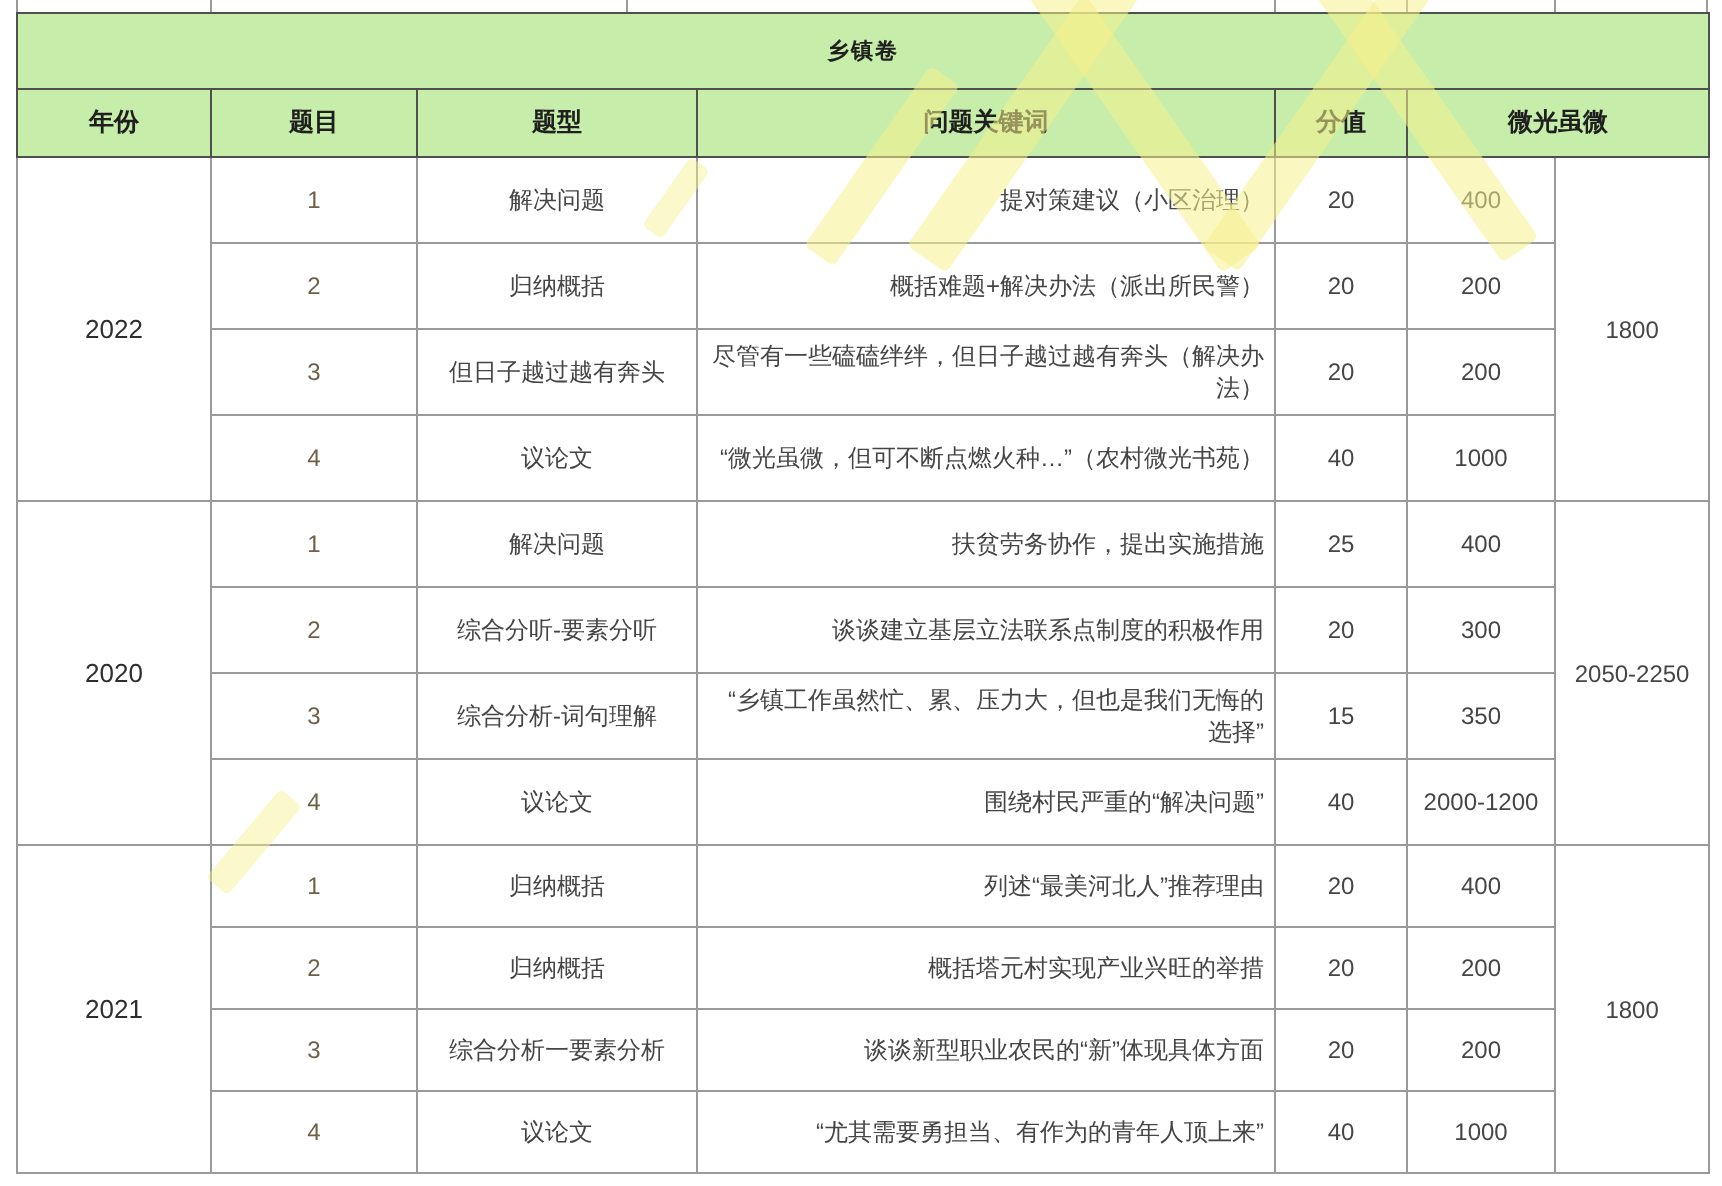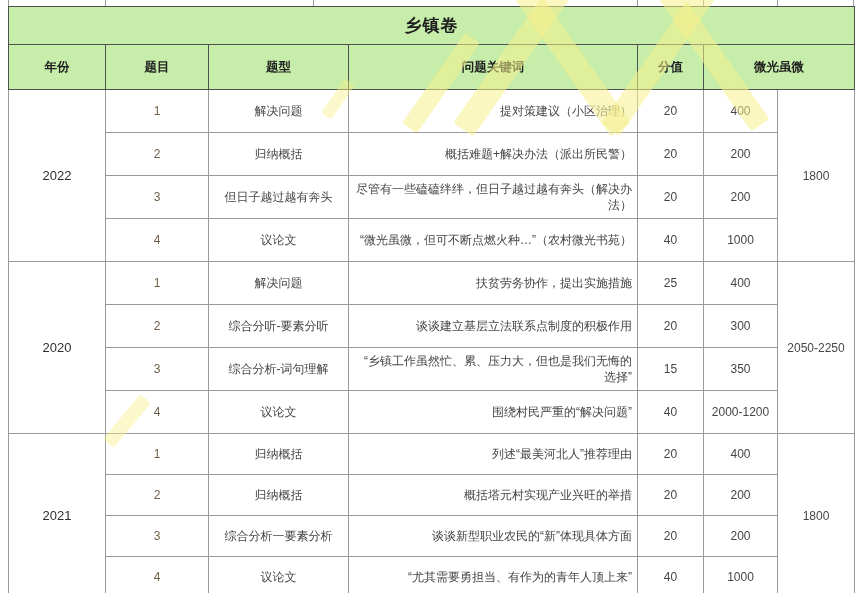--- a/index.html
+++ b/index.html
@@ -20,26 +20,26 @@
   .topstrip i{position:absolute;top:0;bottom:0;width:1px;background:var(--light);}
   table{border-collapse:collapse;table-layout:fixed;width:846px;border:1.5px solid var(--heavy);}
   td,th{
     border:1px solid var(--light);
     font-size:12px;color:var(--ink);
     text-align:center;vertical-align:middle;
     padding:2px 5px;font-weight:normal;
     overflow:hidden;
   }
   tr.title-row td{
-    background:var(--green);font-weight:bold;font-size:17px;color:#1f1f1f;
+    background:var(--green);font-weight:bold;font-size:11px;color:#1f1f1f;
     border:1px solid var(--heavy);height:38px;letter-spacing:1px;
   }
   tr.header-row th{
     background:var(--green);font-weight:bold;font-size:12.5px;color:#1f1f1f;
-    border:1px solid var(--heavy);height:45px;
+    border:1px solid var(--heavy);height:34px;
   }
   tr.qrow{height:43px;}
   tr.qrow-s{height:41px;}
   td.kw{text-align:right;line-height:1.35;}
   td.year{font-size:13px;color:#2e2e2e;}
   td.qnum{color:#6e5f46;}
   
   .wm{position:absolute;background:rgba(246,240,140,0.55);pointer-events:none;z-index:6;border-radius:3px;}
   .wmA{left:500px;top:-25px;width:24px;height:170px;transform:rotate(35deg);}
   .wmB{left:560px;top:-25px;width:24px;height:170px;transform:rotate(-35deg);}

